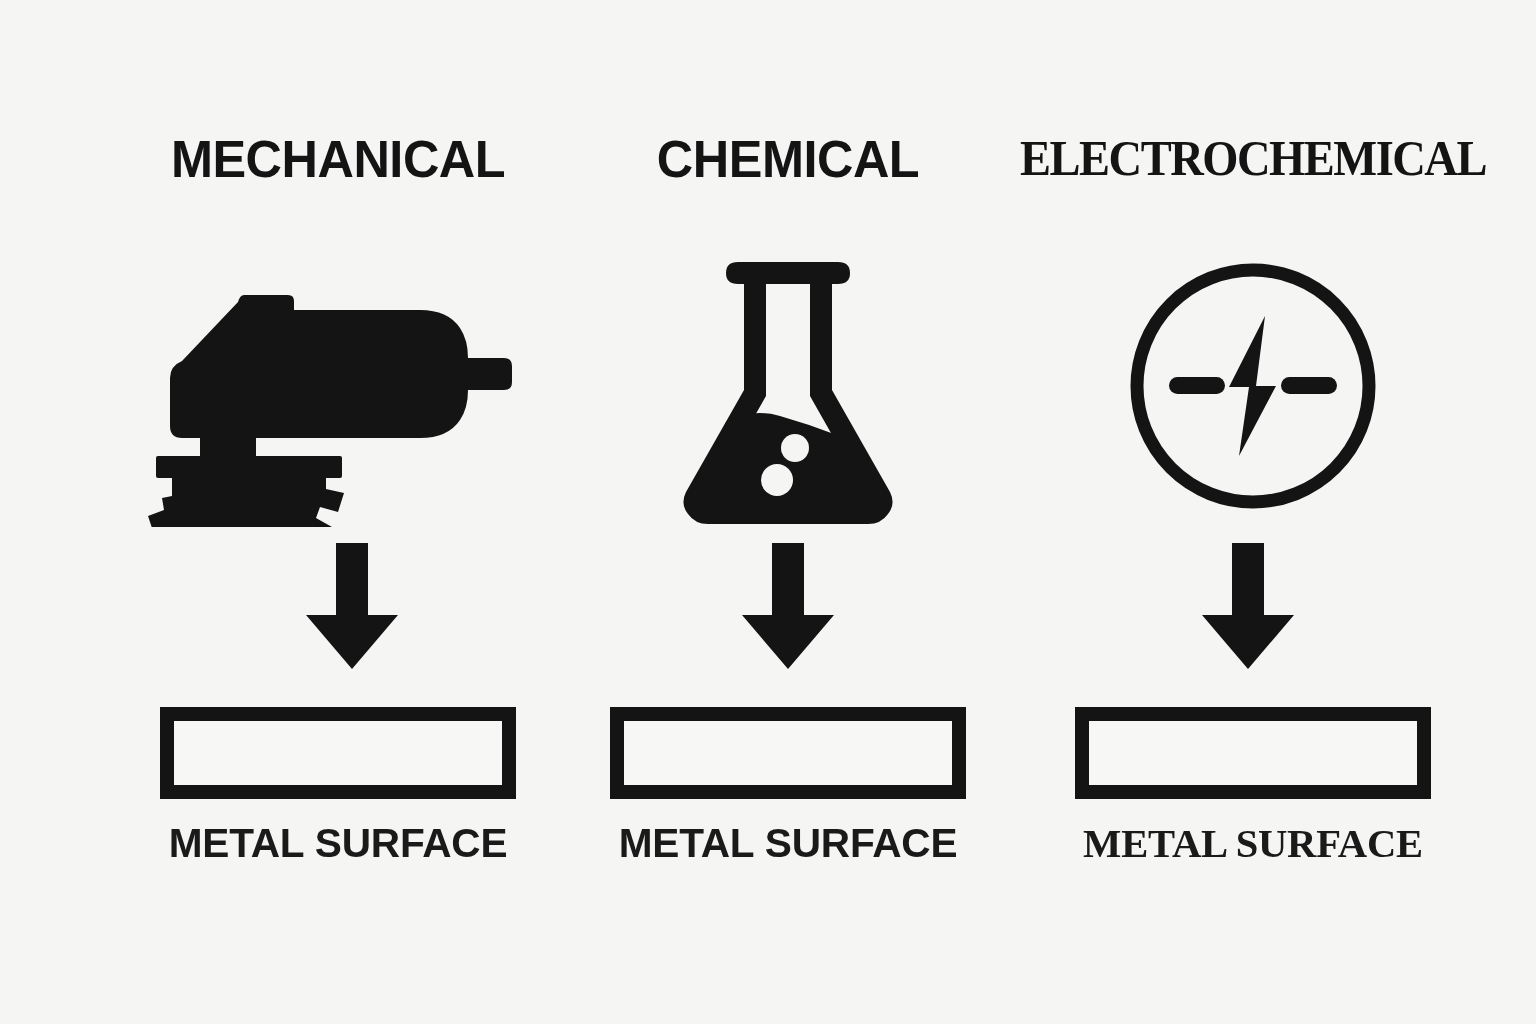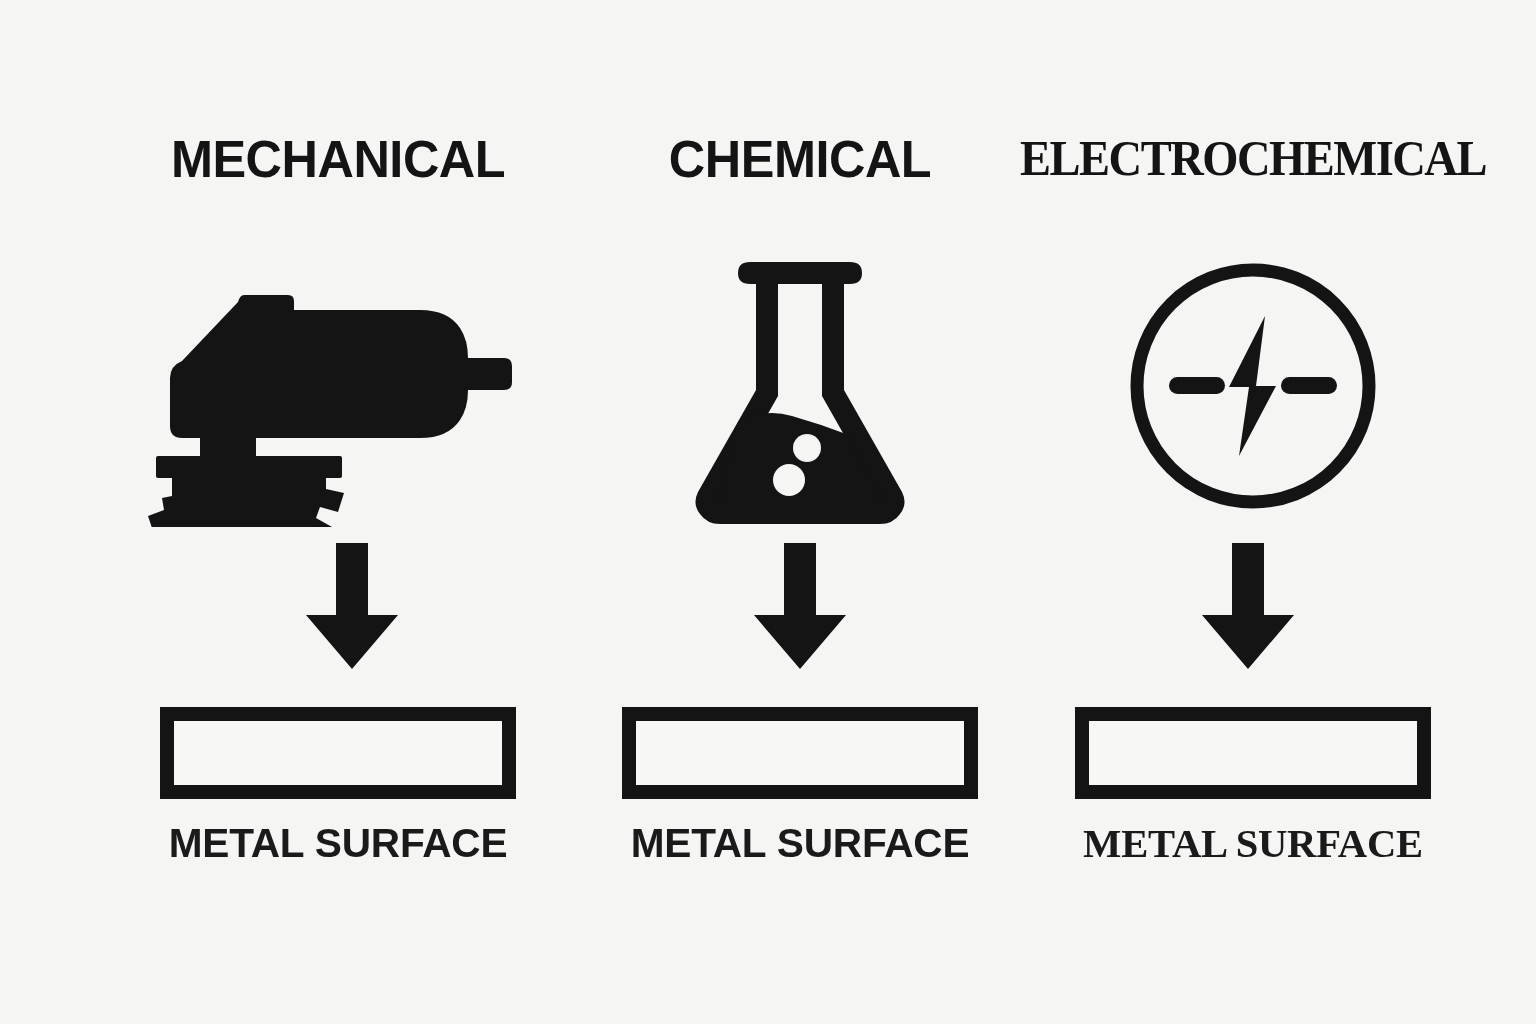--- a/index.html
+++ b/index.html
@@ -23,21 +23,21 @@
     height: 1024px;
     margin-left: 18px;
   }
   .column {
     position: absolute;
     top: 0;
     height: 1024px;
   }
   
   #col-mechanical      { left: 60px;   width: 520px; }
-  #col-chemical        { left: 572px;  width: 420px; text-decoration: underline; }
+  #col-chemical        { left: 560px;  width: 420px; text-decoration: underline; }
   #col-electrochemical { left: 975px;  width: 520px; font-family: Liberation Serif, serif; }
 
   .col-title {
     position: absolute;
     top: 133px;
     width: 100%;
     text-align: center;
     color: #141414;
     font-weight: 700;
     font-size: 52px;

